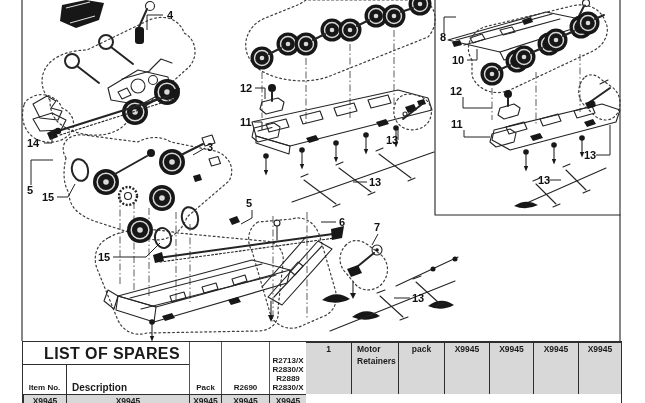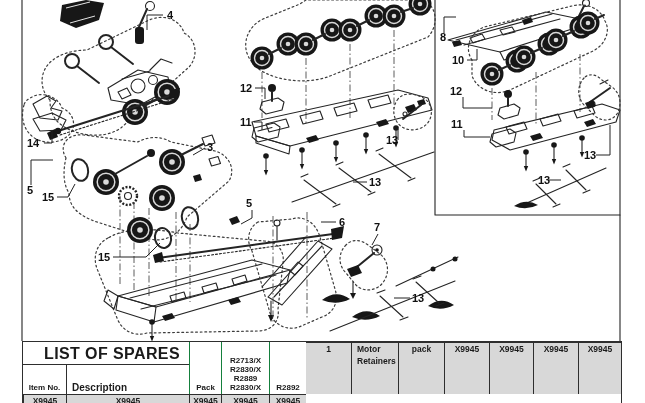--- a/index.html
+++ b/index.html
@@ -278,25 +278,25 @@
 <div class="tbl">
 
   <div class="hcell titlecell">
     <div class="ttl">LIST OF SPARES</div>
     <div class="subrow">
       <div class="subitem">Item No.</div>
       <div class="subdesc">Description</div>
     </div>
   </div>
   <div class="hcell">Pack</div>
+  <div class="hcell">R2690</div>
   <div class="hcell">R2713/X
 R2830/X
 R2889
 R2830/X</div>
-  <div class="hcell">R2892</div>
 
   <div class="dcell first">1</div>
   <div class="dcell left">Motor Retainers</div>
   <div class="dcell">pack</div>
   <div class="dcell">X9945</div>
   <div class="dcell">X9945</div>
   <div class="dcell">X9945</div>
   <div class="dcell">X9945</div>
   <div class="dcell">X9945</div>
   <div class="dcell">X9945</div>

